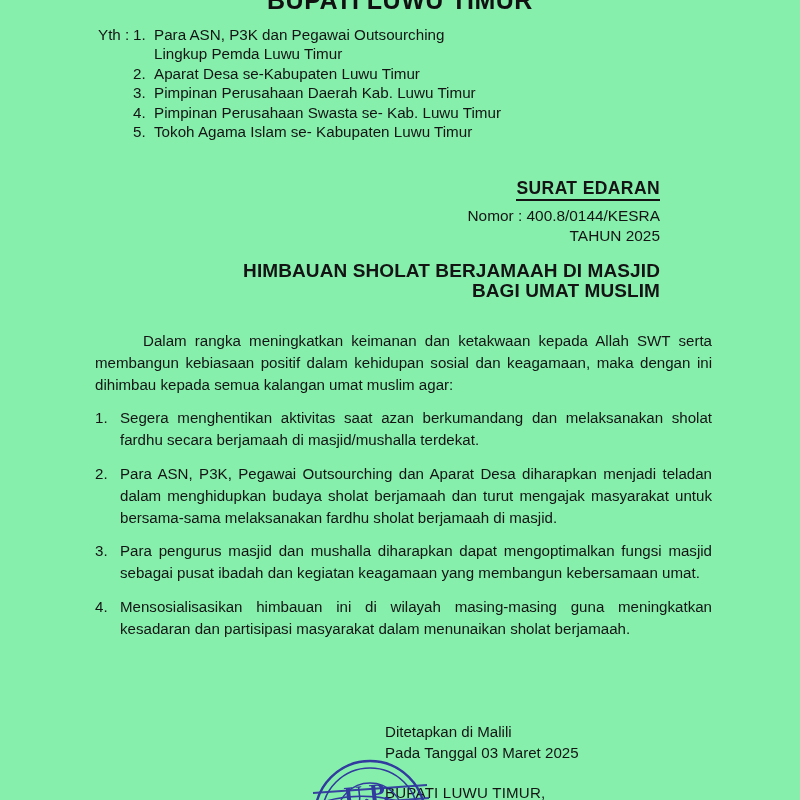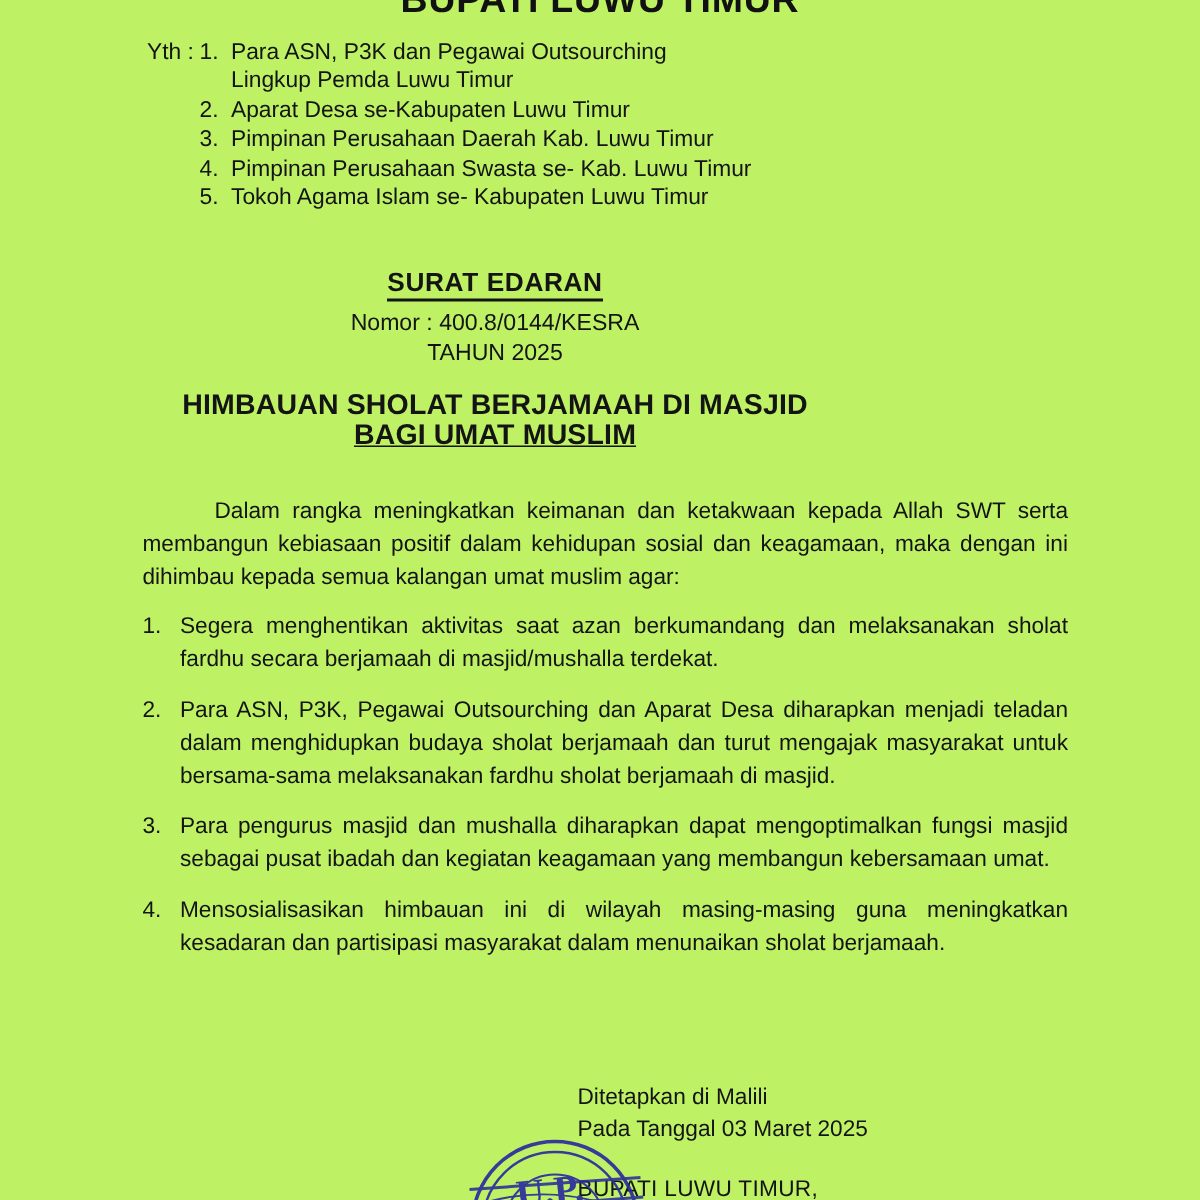--- a/index.html
+++ b/index.html
@@ -13,21 +13,21 @@
     height: 800px;
     overflow: hidden;
     font-family: "Liberation Sans", sans-serif;
     color: #141414;
     position: relative;
   }
   .page {
     position: relative;
     width: 800px;
     height: 800px;
-    background: #bef264;
+    background: #86efac;
   }
 
   
   .masthead {
     position: absolute;
     top: -14px;
     left: 0;
     width: 800px;
     text-align: center;
     font-size: 25px;
@@ -73,21 +73,21 @@
   .addr-cont {
     margin-left: 21px;
   }
 
   
   .title-block {
     position: absolute;
     top: 178px;
     left: 0;
     width: 660px;
-    text-align: center;
+    text-align: right;
   }
   .doc-title {
     font-size: 17.5px;
     font-weight: bold;
     letter-spacing: 0.4px;
     line-height: 21px;
     display: inline-block;
     border-bottom: 2px solid #141414;
     padding-bottom: 0px;
   }
@@ -224,21 +224,21 @@
 
       </div>
     </div>
   </div>
 
   <div class="title-block">
     <div><span class="doc-title">SURAT EDARAN</span></div>
     <div class="doc-number">Nomor : 400.8/0144/KESRA</div>
     <div class="doc-year">TAHUN 2025</div>
     <div class="subject">HIMBAUAN SHOLAT BERJAMAAH DI MASJID</div>
-    <div class="subject" style="margin-top:0;text-decoration:underline;">BAGI UMAT MUSLIM</div>
+    <div class="subject" style="margin-top:0;">BAGI UMAT MUSLIM</div>
   </div>
 
   <div class="body-block">
 
     <p class="para para-indent">Dalam rangka meningkatkan keimanan dan ketakwaan kepada Allah SWT serta membangun kebiasaan positif dalam kehidupan sosial dan keagamaan, maka dengan ini dihimbau kepada semua kalangan umat muslim agar:</p>
 
     <div class="numlist">
 
       <div class="num-item">
         <div class="num-marker">1.</div>

